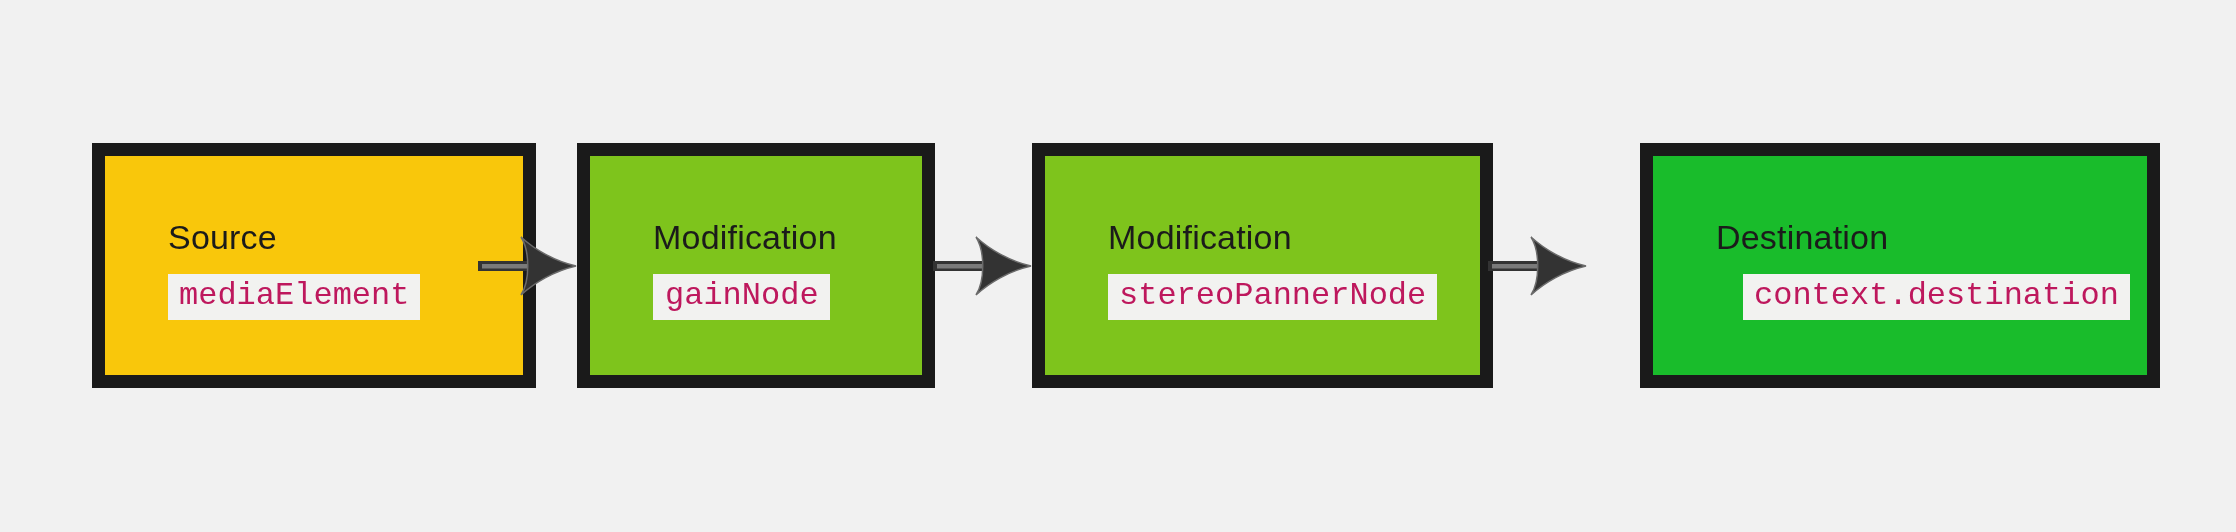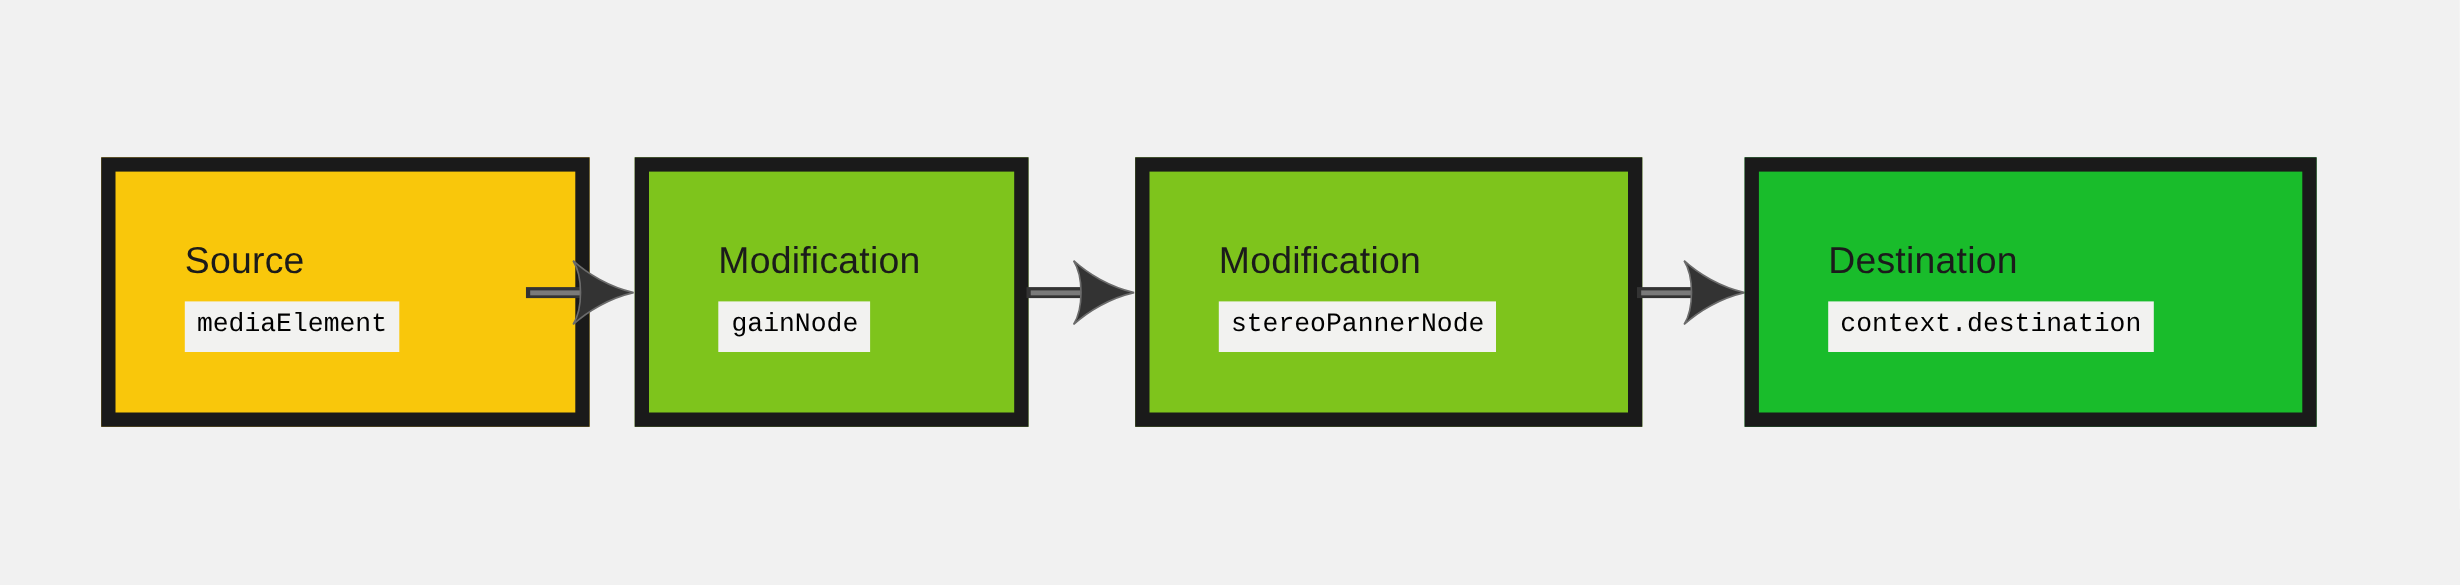--- a/index.html
+++ b/index.html
@@ -19,36 +19,36 @@
     position: absolute;
     top: 143px;
     height: 245px;
     box-sizing: border-box;
     border: 13px solid #1a1a1a;
     padding: 61px 0 0 63px;
   }
   .node.n0 { left: 92px;   width: 444px; }
   .node.n1 { left: 577px;  width: 358px; }
   .node.n2 { left: 1032px; width: 461px; }
-  .node.n3 { left: 1586px; width: 520px; }
+  .node.n3 { left: 1640px; width: 520px; }
   .node-title {
     font-size: 34px;
     line-height: 41px;
     font-weight: 400;
     color: #1b1b1b;
     letter-spacing: 0.2px;
   }
   .node-code {
     display: inline-block;
     margin-top: 16px;
     padding: 7px 11px 9px 11px;
     font-family: "Liberation Mono", "DejaVu Sans Mono", monospace;
-    font-size: 24px;
+    font-size: 32px;
     line-height: 30px;
-    color: #000000;
+    color: #be185d;
   }
   .arrow {
     position: absolute;
     top: 236px;
     width: 100px;
     height: 60px;
   }
   .arrow.a1 { left: 478px; }
   .arrow.a2 { left: 933px; }
   .arrow.a3 { left: 1488px; }
@@ -86,16 +86,16 @@
   </div>
 
   <svg class="arrow a3" viewBox="0 0 100 60" style="color: rgb(51, 51, 51);">
     <rect x="0" y="25" width="64" height="10" fill="currentColor"></rect>
     <rect x="4" y="28" width="60" height="4.5" fill="#7a7a7a"></rect>
     <path d="M98,30 C76,25 56,13 43,1 C52,15 52,45 43,59 C56,47 76,35 98,30 Z" fill="currentColor" stroke="#6b6b6b" stroke-width="1.5"></path>
   </svg>
 
   <div class="node n3" style="background-color: rgb(25, 188, 43);">
     <div class="node-title">Destination</div>
-    <div class="node-code" style="background-color: rgb(242, 242, 240);">context.destination</div>
+    <div class="node-code" style="background-color: rgb(242, 242, 240); margin-left: 27px;">context.destination</div>
   </div>
 
 </div>
 
 </body></html>

